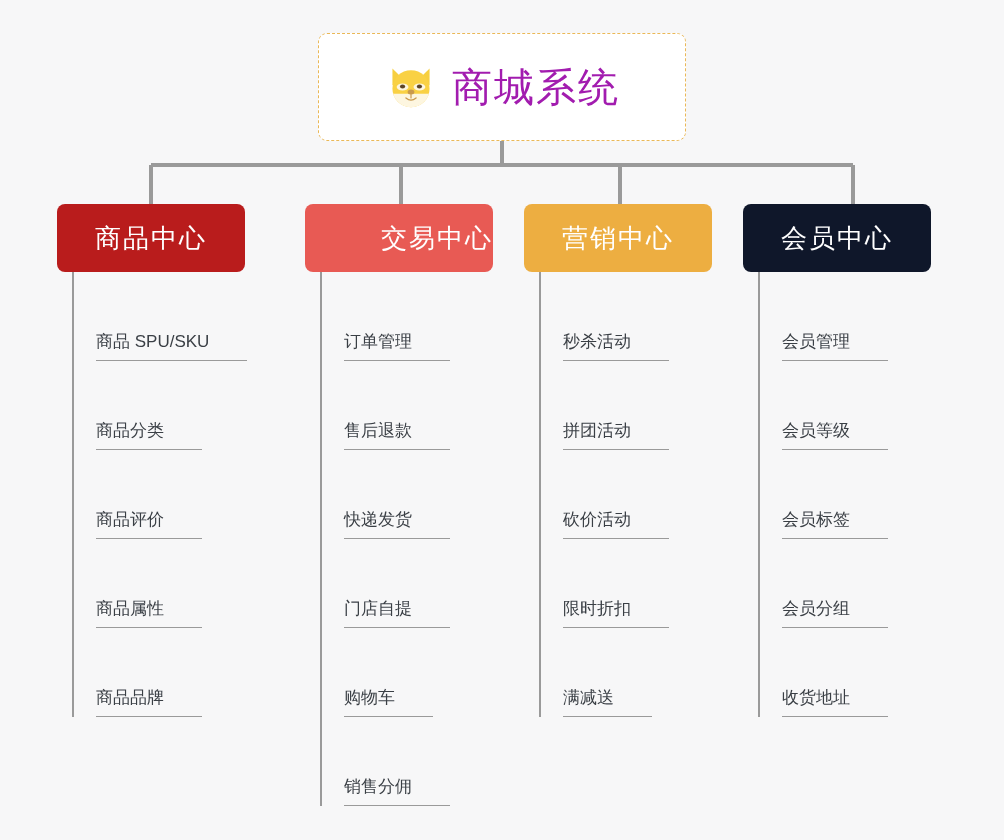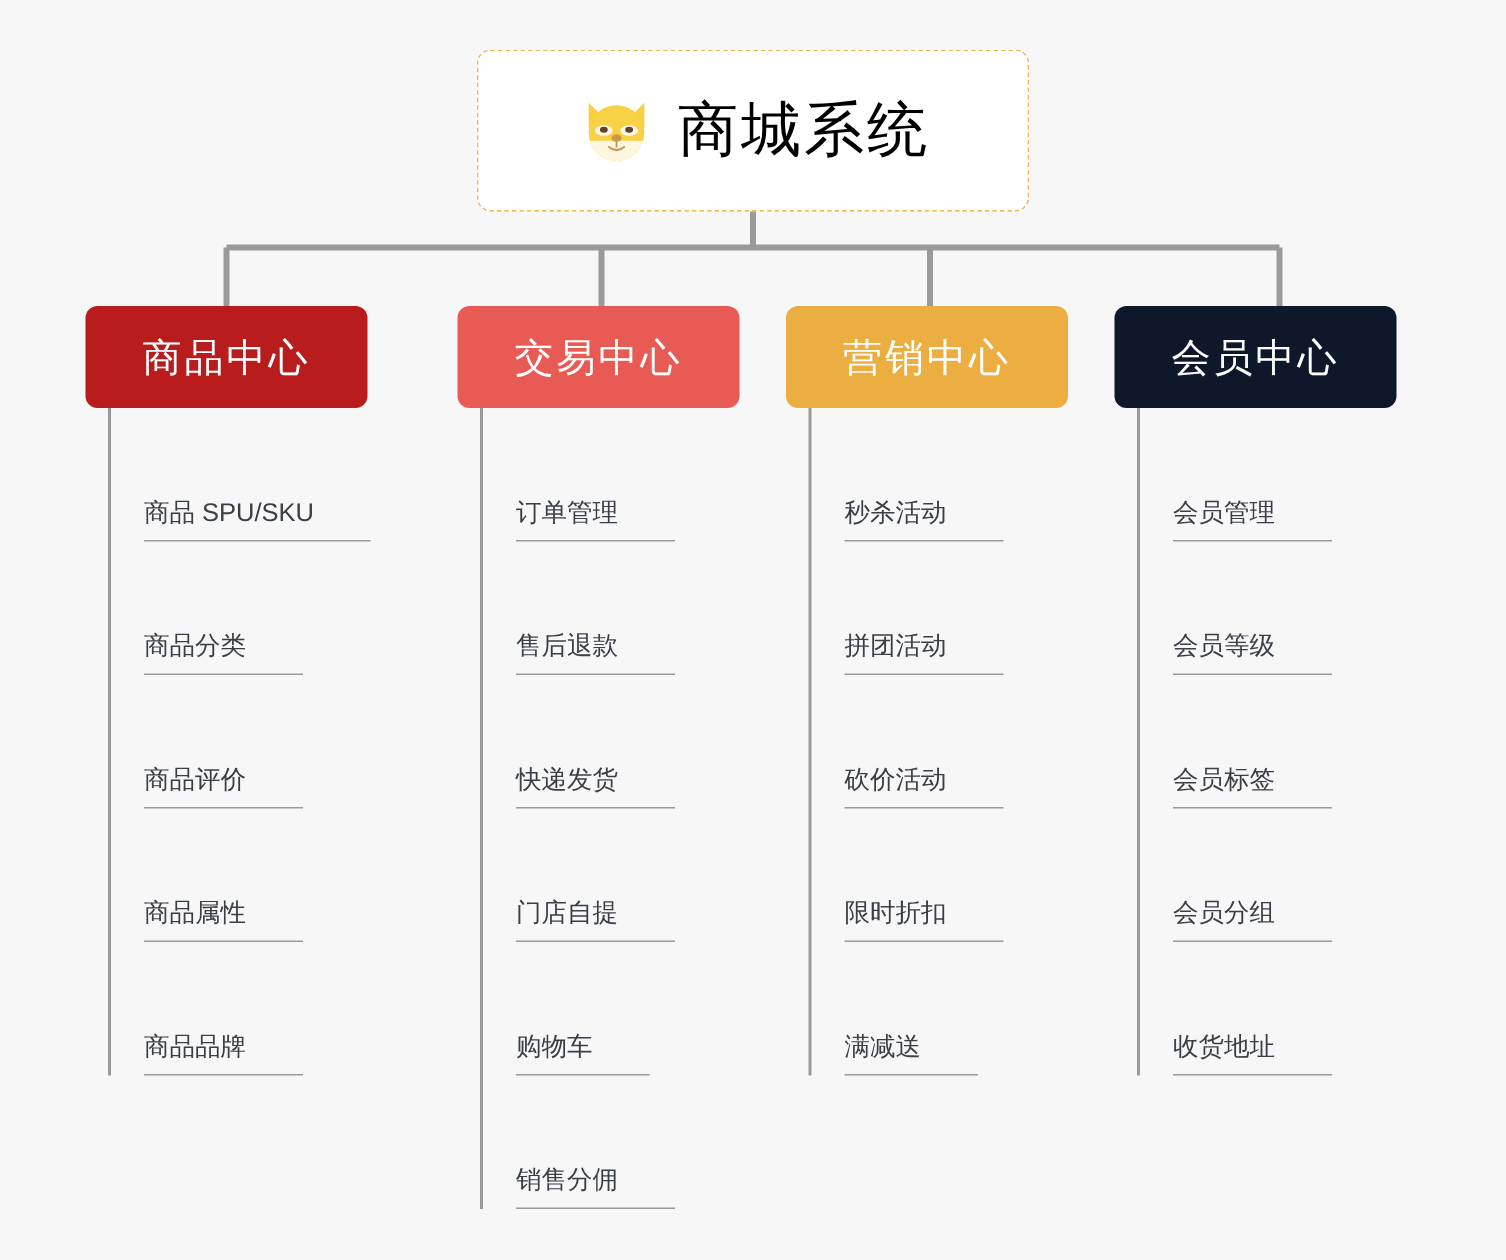--- a/index.html
+++ b/index.html
@@ -90,21 +90,21 @@
     border-radius: 8px;
     display: flex;
     align-items: center;
     justify-content: center;
     color: #ffffff;
     font-size: 26px;
     letter-spacing: 2px;
     white-space: nowrap;
   }
   .col-0 .cat-box { width: 188px; }
-  .col-1 .cat-box { width: 188px; }
+  .col-1 .cat-box { width: 188px; justify-content: flex-end; }
   .col-2 .cat-box { width: 188px; }
   .col-3 .cat-box { width: 188px; }
 
   
   .leaf-list {
     position: relative;
     margin-top: 0;
     padding-top: 0;
     margin-left: 15px;
   }
@@ -148,21 +148,21 @@
         <path d="M10 36 a22 22 0 0 0 44 0 a22 22 0 0 1 -44 0 Z" fill="#f9d144"></path>
         <path d="M32 56 a22 22 0 0 0 21.2 -16 H10.8 A22 22 0 0 0 32 56 Z" fill="#fdf6e0"></path>
         <ellipse cx="22" cy="32" rx="7" ry="4.2" fill="#fdf6e0"></ellipse>
         <ellipse cx="42" cy="32" rx="7" ry="4.2" fill="#fdf6e0"></ellipse>
         <ellipse cx="22" cy="31.4" rx="3.1" ry="2.4" fill="#5c4426"></ellipse>
         <ellipse cx="42" cy="31.4" rx="3.1" ry="2.4" fill="#5c4426"></ellipse>
         <path d="M32 38 m-4 0 a4 3 0 0 1 8 0 a4 3 0 0 1 -8 0 Z" fill="#c99a4e"></path>
         <path d="M26 45 q6 5 12 0" stroke="#c99a4e" stroke-width="1.6" fill="none" stroke-linecap="round"></path>
         <path d="M32 41 L32 45" stroke="#c99a4e" stroke-width="1.4" stroke-linecap="round"></path>
       </svg>
-      <span class="root-title" style="color: #000000; text-align: right;">商城系统</span>
+      <span class="root-title" style="color: #a21caf; text-align: right;">商城系统</span>
     </div>
   </div>
 
   <svg class="connectors" aria-hidden="true">
 
     <line x1="502" y1="141" x2="502" y2="165" stroke="#9a9a9a" stroke-width="4"></line>
 
     <line x1="151" y1="165" x2="853" y2="165" stroke="#9a9a9a" stroke-width="4"></line>
 
     <line x1="151" y1="165" x2="151" y2="206" stroke="#9a9a9a" stroke-width="4"></line>

